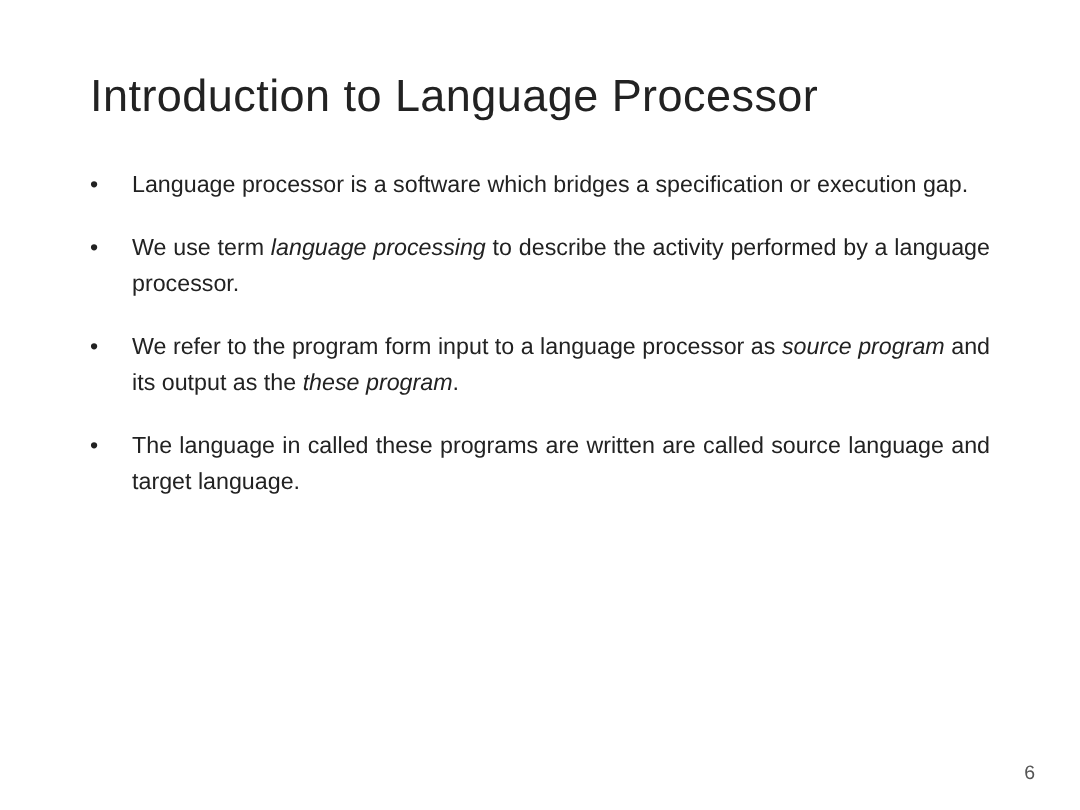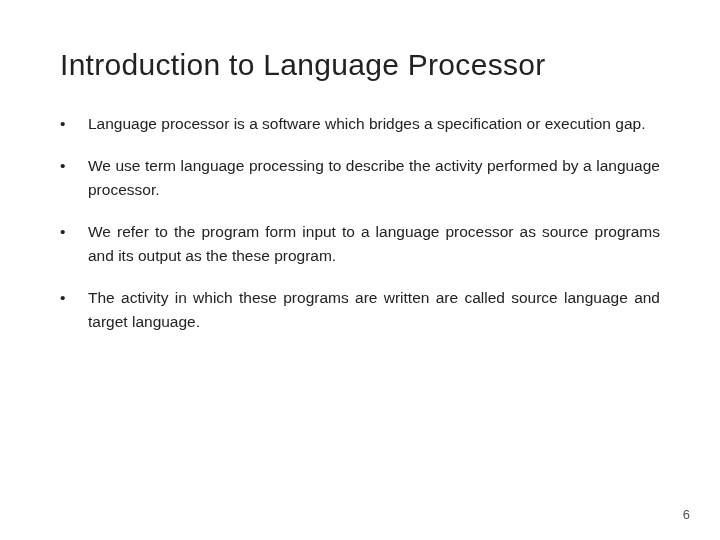--- a/index.html
+++ b/index.html
@@ -52,20 +52,21 @@
       min-width: 20px;
       margin-right: 8px;
       margin-top: 0px;
     }
 
     .li-text {
       flex: 1;
     }
 
     .italic {
+      font-style: italic;
     }
 
     .page-number {
       position: absolute;
       bottom: 18px;
       right: 30px;
       font-size: 13px;
       color: #555555;
     }
   </style>
@@ -84,25 +85,25 @@
     </li>
     <li>
       <span class="bullet">•</span>
       <span class="li-text">
         We use term <span class="italic">language processing</span> to describe the activity performed by a language processor.
       </span>
     </li>
     <li>
       <span class="bullet">•</span>
       <span class="li-text">
-        We refer to the program form input to a language processor as <span class="italic">source programs</span> and its output as the <span class="italic">these program</span>.
+        We refer to the program form input to a language processor as <span class="italic">source program</span> and its output as the <span class="italic">these program</span>.
       </span>
     </li>
     <li>
       <span class="bullet">•</span>
       <span class="li-text">
-        The activity in which these programs are written are called source language and target language.
+        The language in called these programs are written are called source language and target language.
       </span>
     </li>
   </ul>
 
   <div class="page-number">6</div>
 </div>
 
 </body></html>

